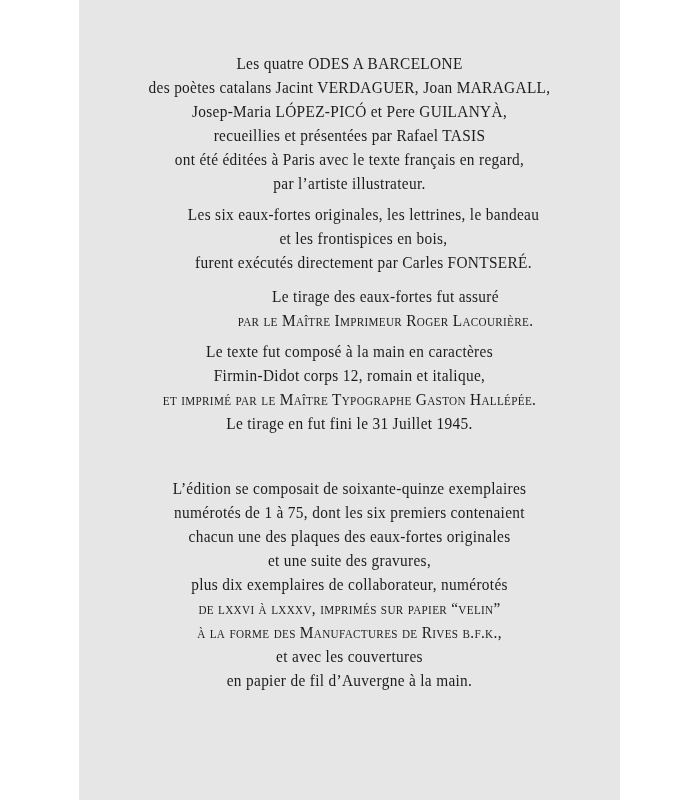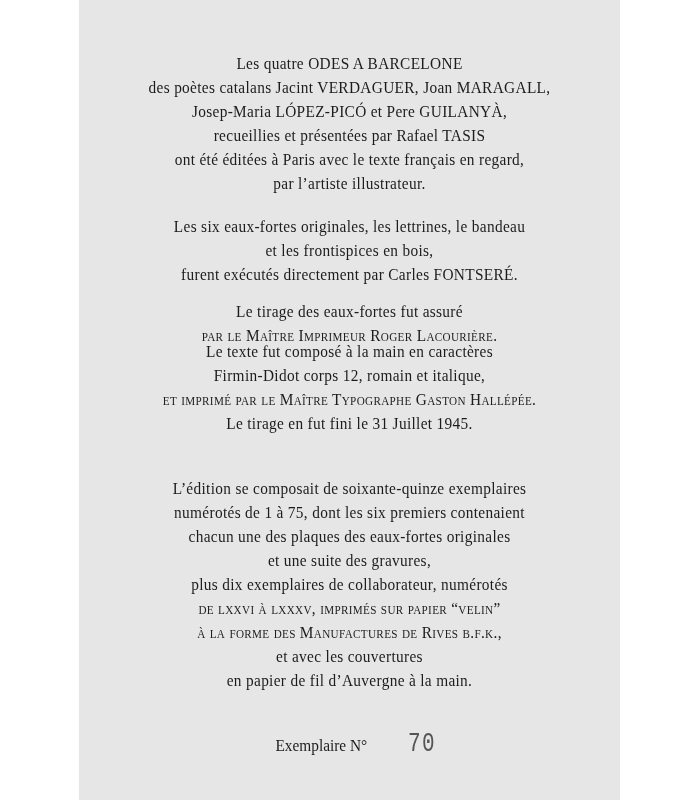--- a/index.html
+++ b/index.html
@@ -36,27 +36,27 @@
 
   <div class="block" style="top:52px;">
     <span class="line">Les quatre ODES A BARCELONE</span>
     <span class="line">des poètes catalans Jacint VERDAGUER, Joan MARAGALL,</span>
     <span class="line">Josep-Maria LÓPEZ-PICÓ et Pere GUILANYÀ,</span>
     <span class="line">recueillies et présentées par Rafael TASIS</span>
     <span class="line">ont été éditées à Paris avec le texte français en regard,</span>
     <span class="line">par l’artiste illustrateur.</span>
   </div>
 
-  <div class="block" style="top:215px;">
+  <div class="block" style="top:203px;padding-left:14px;">
     <span class="line">Les six eaux-fortes originales, les lettrines, le bandeau</span>
     <span class="line">et les frontispices en bois,</span>
     <span class="line">furent exécutés directement par Carles FONTSERÉ.</span>
   </div>
 
-  <div class="block" style="top:300px;">
+  <div class="block" style="top:285px;padding-left:36px;">
     <span class="line">Le tirage des eaux-fortes fut assuré</span>
     <span class="line sc">par le Maître Imprimeur Roger Lacourière.</span>
   </div>
 
   <div class="block" style="top:340px;text-align:center;">
     <span class="line">Le texte fut composé à la main en caractères</span>
     <span class="line">Firmin-Didot corps 12, romain et italique,</span>
     <span class="line sc">et imprimé par le Maître Typographe Gaston Hallépée.</span>
     <span class="line">Le tirage en fut fini le 31 Juillet 1945.</span>
   </div>
@@ -66,18 +66,14 @@
     <span class="line">numérotés de 1 à 75, dont les six premiers contenaient</span>
     <span class="line">chacun une des plaques des eaux-fortes originales</span>
     <span class="line">et une suite des gravures,</span>
     <span class="line">plus dix exemplaires de collaborateur, numérotés</span>
     <span class="line sc">de lxxvi à lxxxv, imprimés sur papier “velin”</span>
     <span class="line sc">à la forme des Manufactures de Rives b.f.k.,</span>
     <span class="line">et avec les couvertures</span>
     <span class="line">en papier de fil d’Auvergne à la main.</span>
   </div>
 
-  <div class="footer">
-    <span class="lbl">Exemplaire N°</span>
-    <span class="num">70</span>
-  </div>
 
 </div>
 
 </body></html>

